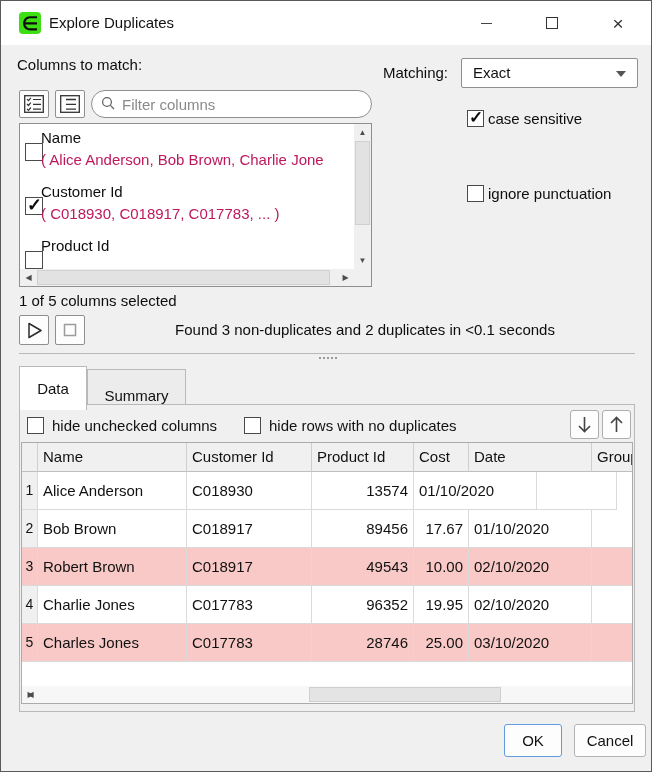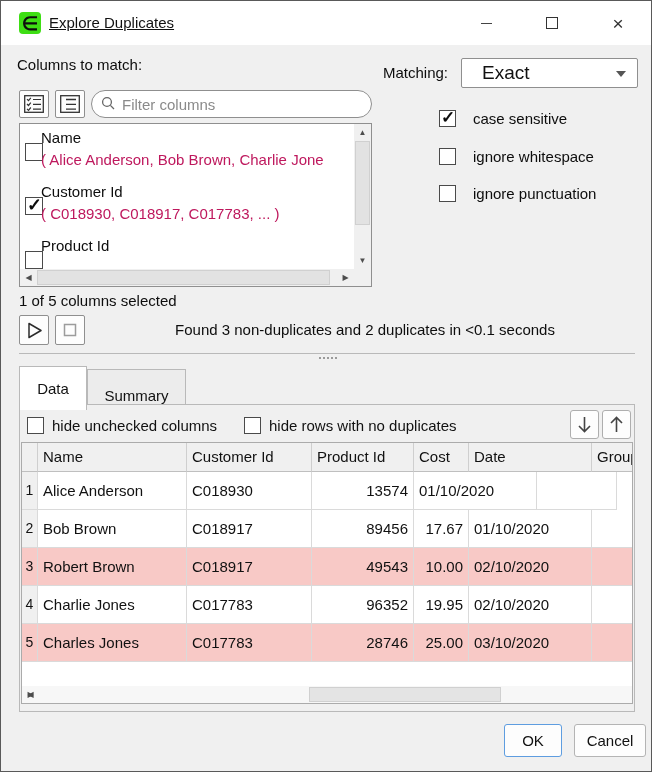--- a/index.html
+++ b/index.html
@@ -5,21 +5,21 @@
   * { margin:0; padding:0; box-sizing:border-box; }
   body { background:#ffffff; font-family:"Liberation Sans", sans-serif; }
   .win { position:relative; width:652px; height:772px; background:#f0f0f0;
          border:1px solid #595959; overflow:hidden; color:#111; }
 
   
   .titlebar { position:absolute; left:0; top:0; width:100%; height:44px; background:#fff; }
   .app-logo { position:absolute; left:18px; top:11px; width:22px; height:22px;
               background:#3ede14; border-radius:4px; display:flex; align-items:center;
               justify-content:center; font-size:19px; font-weight:700; color:#0d0d0d; }
-  .win-title { position:absolute; left:48px; top:0; height:44px; line-height:44px; font-size:15px;text-decoration:underline; }
+  .win-title { position:absolute; left:48px; top:0; height:44px; line-height:44px; font-size:15px; }
   .cap-btn { position:absolute; top:0; width:46px; height:44px; display:flex;
              align-items:center; justify-content:center; cursor:default; }
   .cap-min { left:462px; } .cap-max { left:528px; } .cap-close { left:594px; }
   .glyph-min { width:11px; height:1px; background:#444; }
   .glyph-max { width:12px; height:12px; border:1px solid #333; }
   .glyph-close { font-size:19px; color:#333; line-height:1; }
 
   
   .cbx { width:17px; height:17px; background:#fff; border:1px solid #4a4a4a; position:relative; flex:none; }
   .cbx.checked::after { content:"✓"; position:absolute; left:1px; top:-4px;
@@ -68,25 +68,25 @@
   .sel-status { position:absolute; left:18px; top:291px; }
   .btn-play { left:18px; top:314px; width:30px; height:30px; }
   .btn-stop { left:54px; top:314px; width:30px; height:30px; }
   .run-result { position:absolute; left:90px; top:314px; width:548px; height:30px;
                 line-height:30px; text-align:center; font-size:15px; color:#0d0d0d; }
 
   
   .matching-label { position:absolute; left:382px; top:63px; }
   .matching-select { position:absolute; left:460px; top:57px; width:177px; height:30px;
                      background:#fff; border:1px solid #8f8f8f; border-radius:2px;
-                     font-size:19px; line-height:28px; padding-left:20px; }
+                     font-size:15px; line-height:28px; padding-left:11px; }
   .select-caret { position:absolute; right:11px; top:12px; width:0; height:0;
                   border-left:5px solid transparent; border-right:5px solid transparent;
                   border-top:6px solid #555; }
-  .opt-row { position:absolute; left:438px; display:flex; align-items:center; gap:17px; }
+  .opt-row { position:absolute; left:466px; display:flex; align-items:center; gap:4px; }
   .opt-case { top:109px; } .opt-ws { top:147px; } .opt-punct { top:184px; }
 
   
   .splitter { position:absolute; left:18px; top:352px; width:616px; height:1px; background:#b9b9b9; }
   .splitter-dots { position:absolute; left:318px; top:356px; width:2px; height:2px;
                    background:#9a9a9a; box-shadow:4px 0 #9a9a9a, 8px 0 #9a9a9a, 12px 0 #9a9a9a, 16px 0 #9a9a9a; }
 
   
   .tab { position:absolute; display:flex; align-items:center; justify-content:center; font-size:15px; }
   .tab-data { left:18px; top:365px; width:68px; height:44px; background:#fff;
@@ -216,24 +216,20 @@
 
   <div class="matching-label label15">Matching:</div>
   <div class="matching-select">
     <span>Exact</span>
     <div class="select-caret"></div>
   </div>
   <div class="opt-row opt-case">
     <div class="cbx checked"></div>
     <span class="label15">case sensitive</span>
   </div>
-  <div class="opt-row opt-ws">
-    <div class="cbx"></div>
-    <span class="label15">ignore whitespace</span>
-  </div>
   <div class="opt-row opt-punct">
     <div class="cbx"></div>
     <span class="label15">ignore punctuation</span>
   </div>
 
   <div class="splitter"></div>
   <div class="splitter-dots"></div>
 
   <div class="tab tab-data">Data</div>
   <div class="tab tab-summary">Summary</div>

